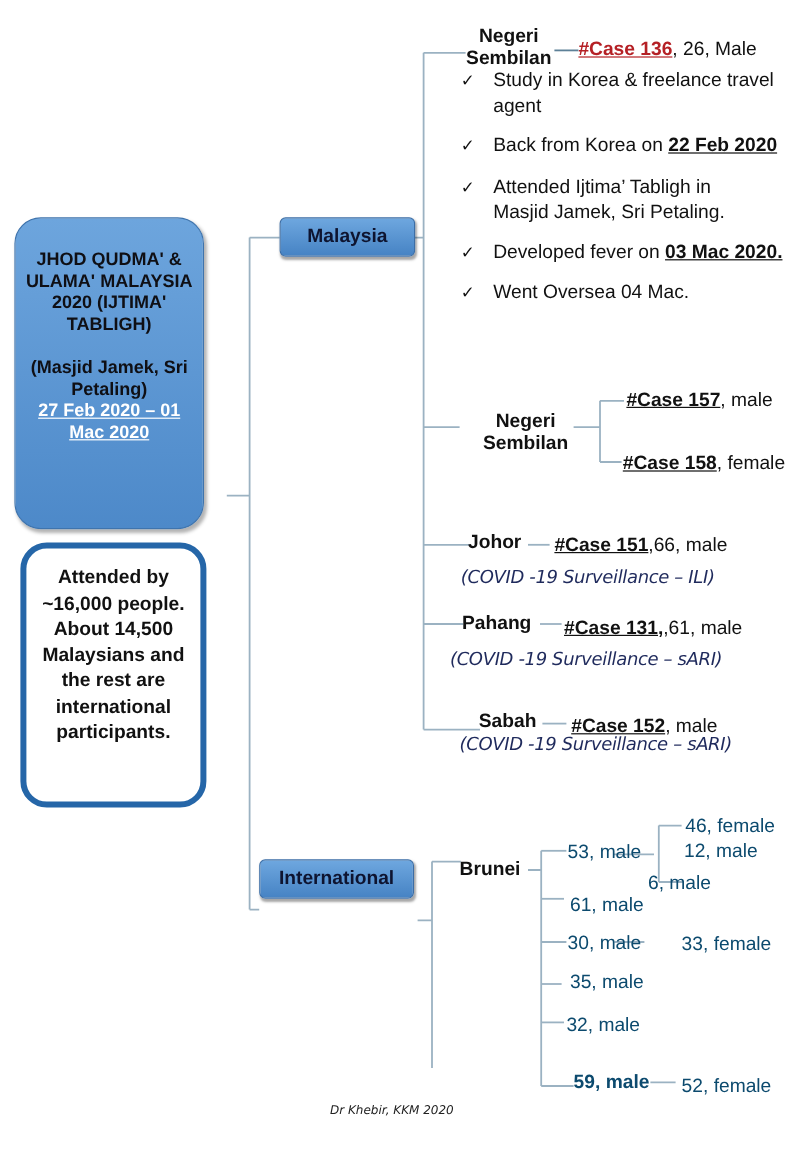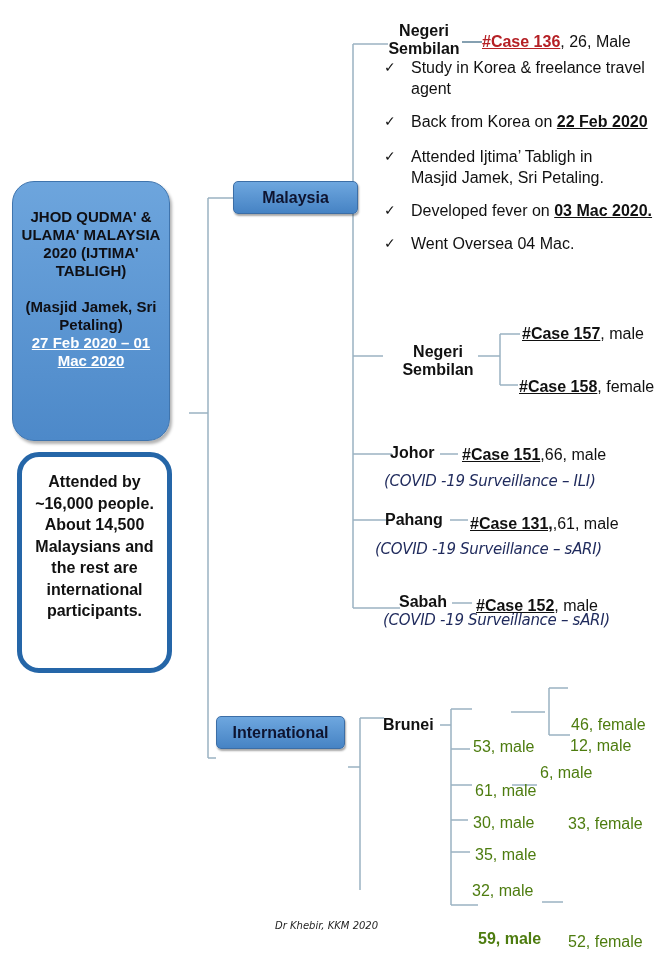--- a/index.html
+++ b/index.html
@@ -33,21 +33,21 @@
   .state { font-weight:bold; font-size:16px; text-align:center; line-height:18px; color:#111; }
   .case { font-size:16px; color:#111; white-space:nowrap; }
   .case .id { font-weight:bold; text-decoration:underline; }
   .case .id.red { color:#b52025; }
   .surv { font-style:italic; font-size:15px; color:#1f2a5c; white-space:nowrap;
           font-family:"DejaVu Sans", sans-serif; letter-spacing:-0.3px; }
   .bullets { left:384px; top:57px; width:280px; font-size:16px; line-height:21px; }
   .bullet { position:relative; padding-left:27px; margin-bottom:12px; }
   .bullet .check { position:absolute; left:0; top:0; font-size:14px; }
   .bullet b { text-decoration:underline; }
-  .person { font-size:16px; white-space:nowrap; color:#4d7c0f;margin-top:36px; }
+  .person { font-size:16px; white-space:nowrap; color:#0c4a6e; }
   .footer { left:275px; top:920px; font-style:italic; font-size:10px; color:#222;
             font-family:"DejaVu Sans", sans-serif; }
 </style>
 </head>
 <body>
 
 <svg class="lines">
   <g stroke="#9bb2c2" stroke-width="1.5" fill="none">
 
     <path d="M189,413 H208 M208,198 V758 M208,198 H233 M208,758 H216"></path>
@@ -80,21 +80,21 @@
 <div class="abs main-box">
   <span class="title">JHOD QUDMA' &amp; ULAMA' MALAYSIA 2020 (IJTIMA' TABLIGH)</span>
   <span class="venue">(Masjid Jamek, Sri Petaling)</span>
   <span class="dates">27 Feb 2020 – 01 Mac 2020</span>
 </div>
 
 <div class="abs info-box">
   <span style="display:block;padding:0 8px;">Attended by ~16,000 people. About 14,500 Malaysians and the rest are international participants.</span>
 </div>
 
-<div class="abs cat-btn" style="left:233px; top:181px; width:125px; height:33px; line-height:31px;">
+<div class="abs cat-btn" style="left:233px; top:181px; width:113px; height:33px; line-height:31px;">
   <span>Malaysia</span>
 </div>
 <div class="abs cat-btn" style="left:216px; top:716px; width:129px; height:33px; line-height:31px;">
   <span>International</span>
 </div>
 
 <div class="abs state" style="left:386px; top:22px; width:76px;">Negeri Sembilan</div>
 <div class="abs case" style="left:482px; top:33px;">
   <span class="id red">#Case 136</span><span>, 26, Male</span>
 </div>

